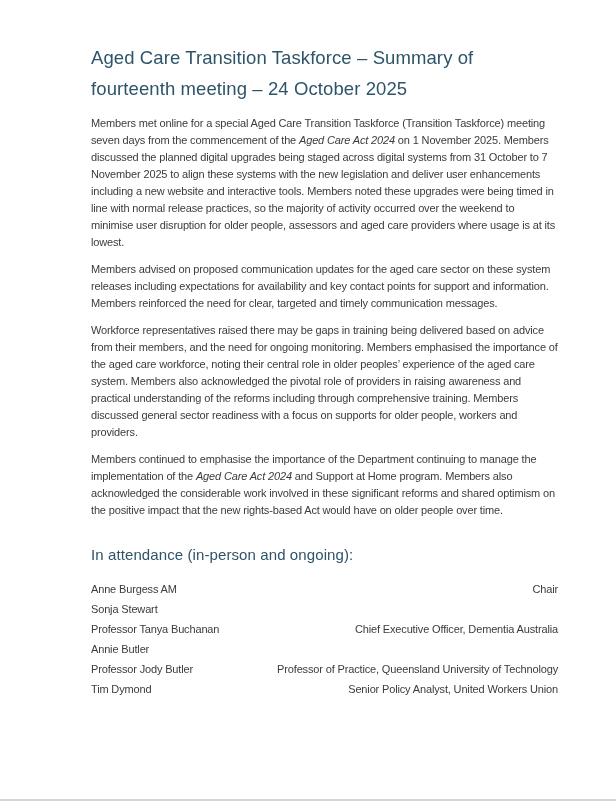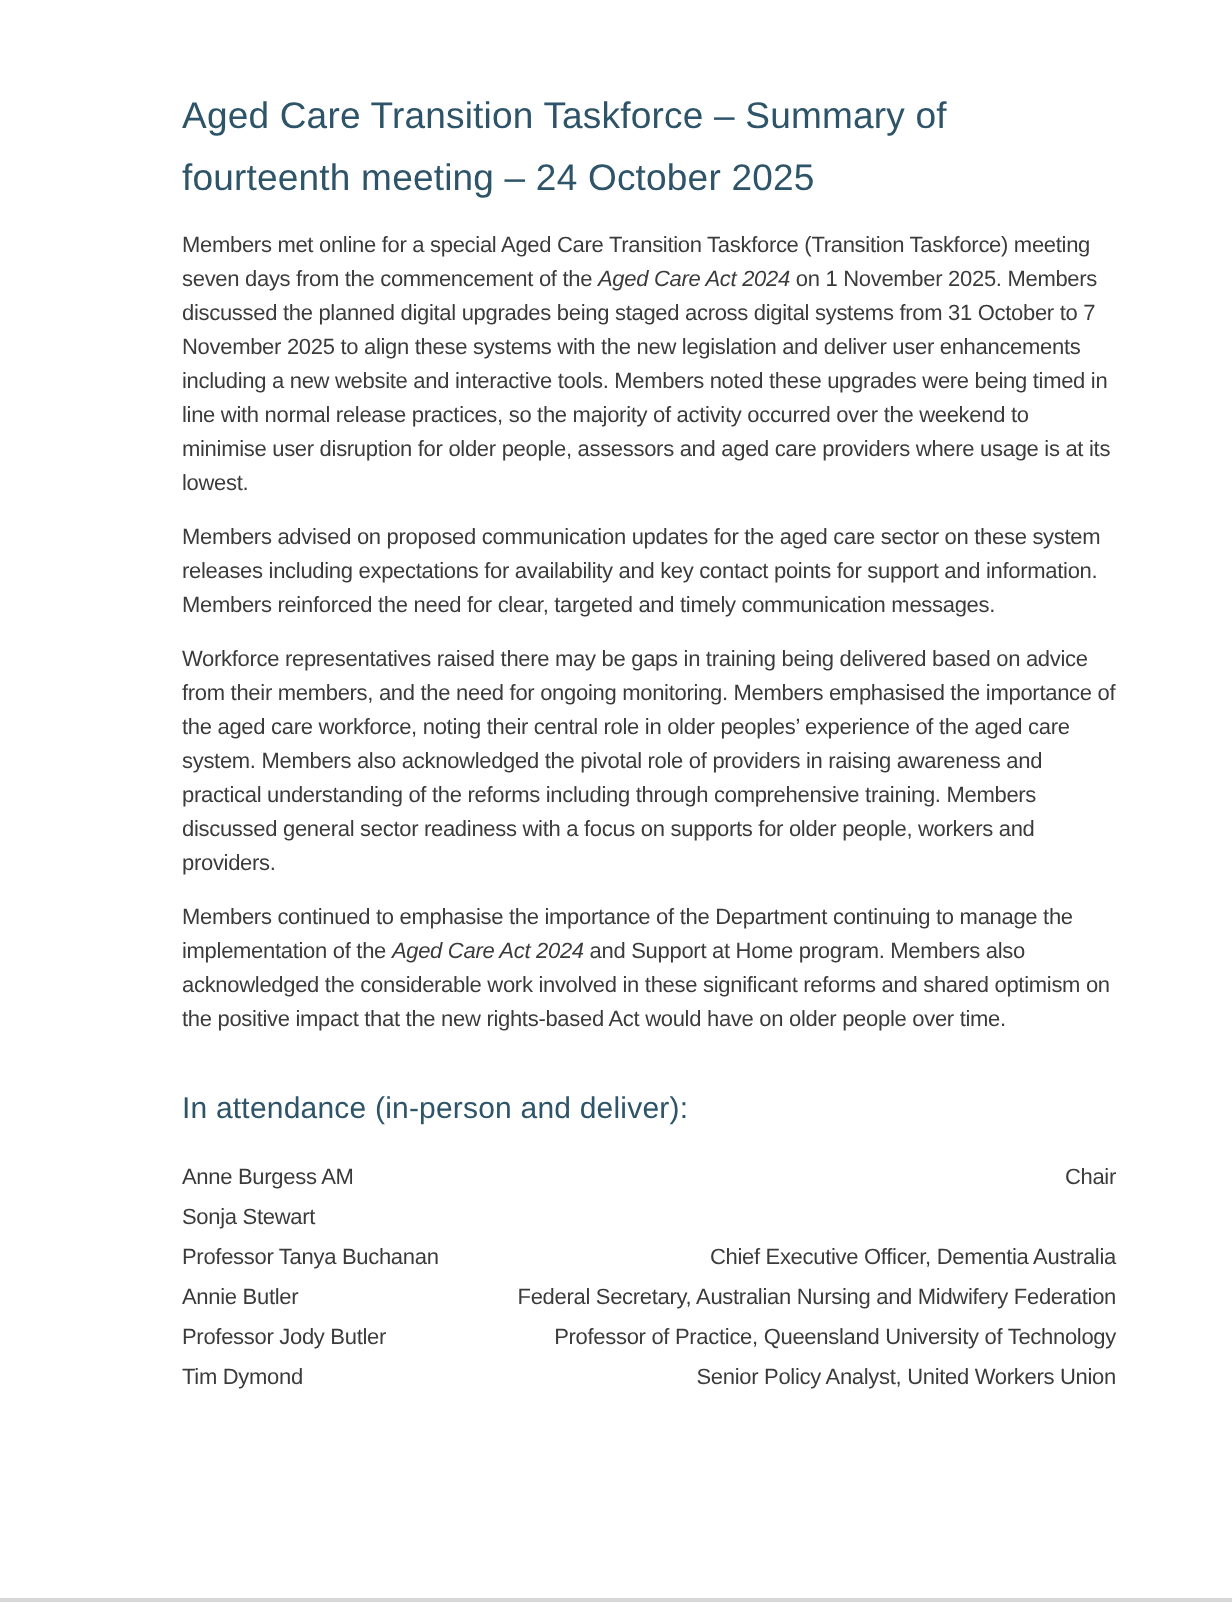--- a/index.html
+++ b/index.html
@@ -81,37 +81,36 @@
   <div class="content">
     <h1 class="doc-title">Aged Care Transition Taskforce – Summary of fourteenth meeting – 24 October 2025</h1>
 
     <div class="paragraphs" id="paragraphs">
         <p><span>Members met online for a special Aged Care Transition Taskforce (Transition Taskforce) meeting seven days from the commencement of the </span><span class="italic">Aged Care Act 2024</span><span> on 1 November 2025. Members discussed the planned digital upgrades being staged across digital systems from 31 October to 7 November 2025 to align these systems with the new legislation and deliver user enhancements including a new website and interactive tools. Members noted these upgrades were being timed in line with normal release practices, so the majority of activity occurred over the weekend to minimise user disruption for older people, assessors and aged care providers where usage is at its lowest.</span></p>
         <p><span>Members advised on proposed communication updates for the aged care sector on these system releases including expectations for availability and key contact points for support and information. Members reinforced the need for clear, targeted and timely communication messages.</span></p>
         <p><span>Workforce representatives raised there may be gaps in training being delivered based on advice from their members, and the need for ongoing monitoring. Members emphasised the importance of the aged care workforce, noting their central role in older peoples’ experience of the aged care system. Members also acknowledged the pivotal role of providers in raising awareness and practical understanding of the reforms including through comprehensive training. Members discussed general sector readiness with a focus on supports for older people, workers and providers.</span></p>
         <p><span>Members continued to emphasise the importance of the Department continuing to manage the implementation of the </span><span class="italic">Aged Care Act 2024</span><span> and Support at Home program. Members also acknowledged the considerable work involved in these significant reforms and shared optimism on the positive impact that the new rights-based Act would have on older people over time.</span></p>
       </div>
 
-    <h2 class="section-heading">In attendance (in-person and deliver):</h2>
+    <h2 class="section-heading">In attendance (in-person and ongoing):</h2>
 
     <div class="att-table" id="attendees">
         <div class="att-row">
           <div class="att-name">Anne Burgess AM</div>
           <div class="att-role">Chair</div>
         </div>
         <div class="att-row">
           <div class="att-name">Sonja Stewart</div>
         </div>
         <div class="att-row">
           <div class="att-name">Professor Tanya Buchanan</div>
           <div class="att-role">Chief Executive Officer, Dementia Australia</div>
         </div>
         <div class="att-row">
           <div class="att-name">Annie Butler</div>
-          <div class="att-role">Federal Secretary, Australian Nursing and Midwifery Federation</div>
         </div>
         <div class="att-row">
           <div class="att-name">Professor Jody Butler</div>
           <div class="att-role">Professor of Practice, Queensland University of Technology</div>
         </div>
         <div class="att-row">
           <div class="att-name">Tim Dymond</div>
           <div class="att-role">Senior Policy Analyst, United Workers Union</div>
         </div>
       </div>

